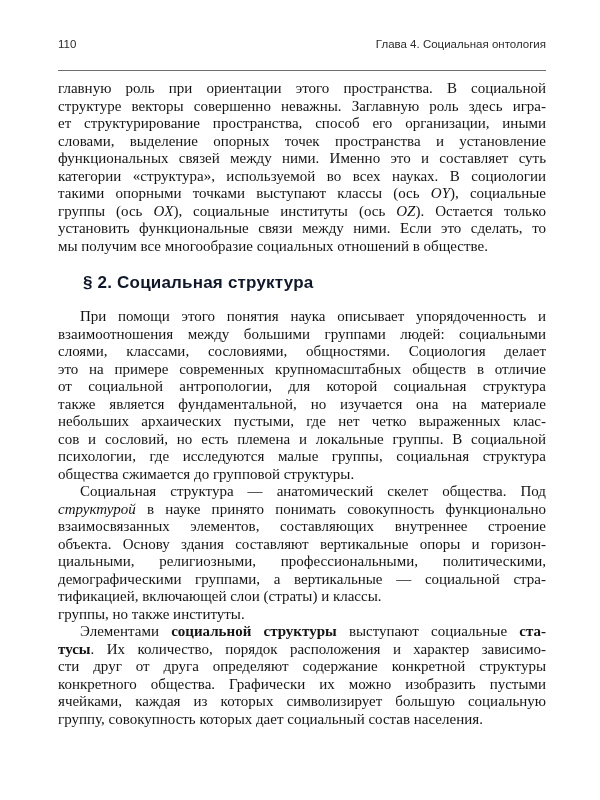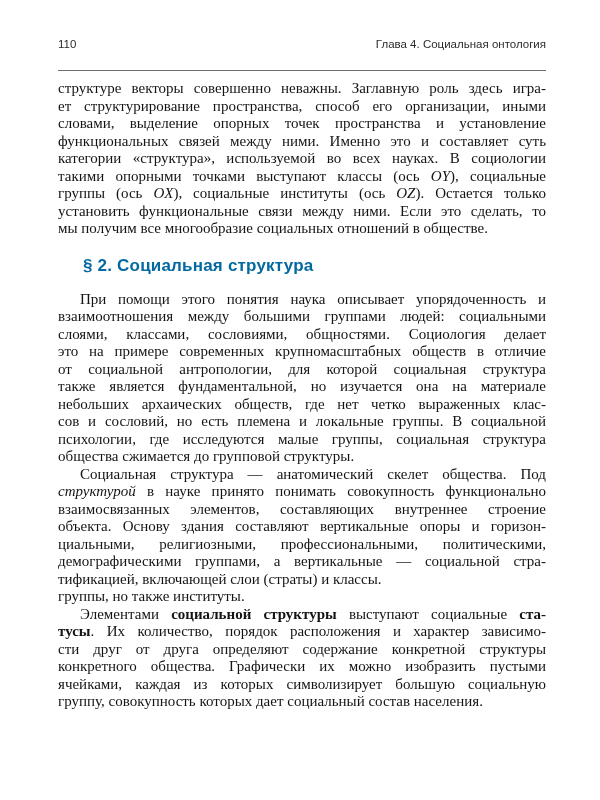--- a/index.html
+++ b/index.html
@@ -48,58 +48,59 @@
   .line.first-indent { text-indent: 22px; }
   .it { font-style: italic; }
   .bd { font-weight: bold; }
   
   .section-heading {
     font-family: "Liberation Sans", sans-serif;
     font-weight: 700;
     font-size: 17px;
     line-height: 20px;
     letter-spacing: 0.2px;
-    color: #0369a1;
+    color: #0f172a;
     margin: 18px 0 15px 0;
     padding-left: 25px;
   }
 </style>
 </head>
 <body>
 
 <div class="sheet">
   <div class="inner">
     <div class="running-header">
       <span>110</span>
       <span>Глава 4. Социальная онтология</span>
     </div>
     <div class="body-text">
       <div>
           <div class="para">
+            <div class="line"><span>главную роль при ориентации этого пространства. В социальной</span></div>
             <div class="line"><span>структуре векторы совершенно неважны. Заглавную роль здесь игра-</span></div>
             <div class="line"><span>ет структурирование пространства, способ его организации, иными</span></div>
             <div class="line"><span>словами, выделение опорных точек пространства и установление</span></div>
             <div class="line"><span>функциональных связей между ними. Именно это и составляет суть</span></div>
             <div class="line"><span>категории «структура», используемой во всех науках. В социологии</span></div>
             <div class="line"><span>такими опорными точками выступают классы (ось </span><span class="it">OY</span><span>), социальные</span></div>
             <div class="line"><span>группы (ось </span><span class="it">OX</span><span>), социальные институты (ось </span><span class="it">OZ</span><span>). Остается только</span></div>
             <div class="line"><span>установить функциональные связи между ними. Если это сделать, то</span></div>
             <div class="line last"><span>мы получим все многообразие социальных отношений в обществе.</span></div>
           </div>
         </div>
       <h2 class="section-heading">§ 2. Социальная структура</h2>
       <div>
           <div class="para">
             <div class="line first-indent"><span>При помощи этого понятия наука описывает упорядоченность и</span></div>
             <div class="line"><span>взаимоотношения между большими группами людей: социальными</span></div>
             <div class="line"><span>слоями, классами, сословиями, общностями. Социология делает</span></div>
             <div class="line"><span>это на примере современных крупномасштабных обществ в отличие</span></div>
             <div class="line"><span>от социальной антропологии, для которой социальная структура</span></div>
             <div class="line"><span>также является фундаментальной, но изучается она на материале</span></div>
-            <div class="line"><span>небольших архаических обществ, где нет четко выраженных клас-</span></div>
+            <div class="line"><span>небольших архаических пустыми, где нет четко выраженных клас-</span></div>
             <div class="line"><span>сов и сословий, но есть племена и локальные группы. В социальной</span></div>
             <div class="line"><span>психологии, где исследуются малые группы, социальная структура</span></div>
             <div class="line last"><span>общества сжимается до групповой структуры.</span></div>
           </div>
           <div class="para">
             <div class="line first-indent"><span>Социальная структура — анатомический скелет общества. Под</span></div>
             <div class="line"><span class="it">структурой</span><span> в науке принято понимать совокупность функционально</span></div>
             <div class="line"><span>взаимосвязанных элементов, составляющих внутреннее строение</span></div>
             <div class="line"><span>объекта. Основу здания составляют вертикальные опоры и горизон-</span></div>
             <div class="line"><span>циальными, религиозными, профессиональными, политическими,</span></div>

